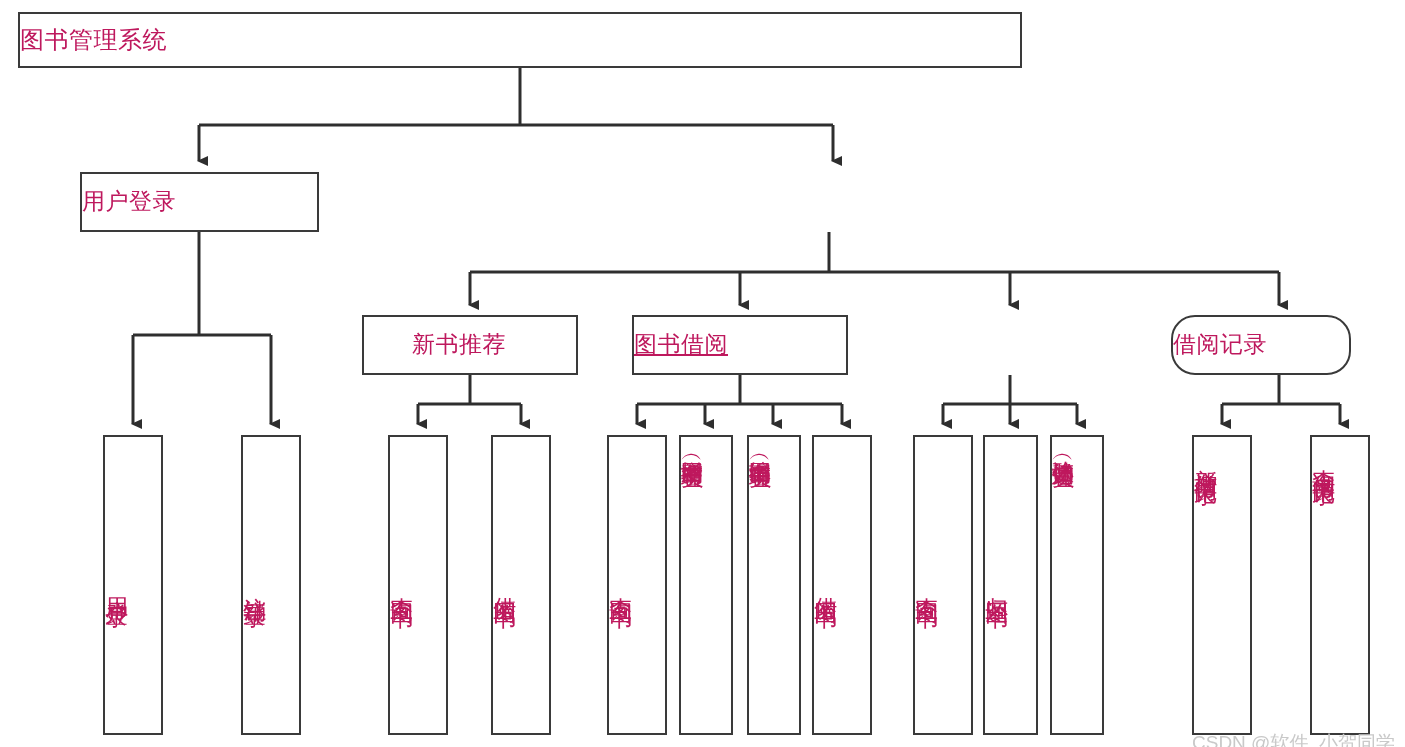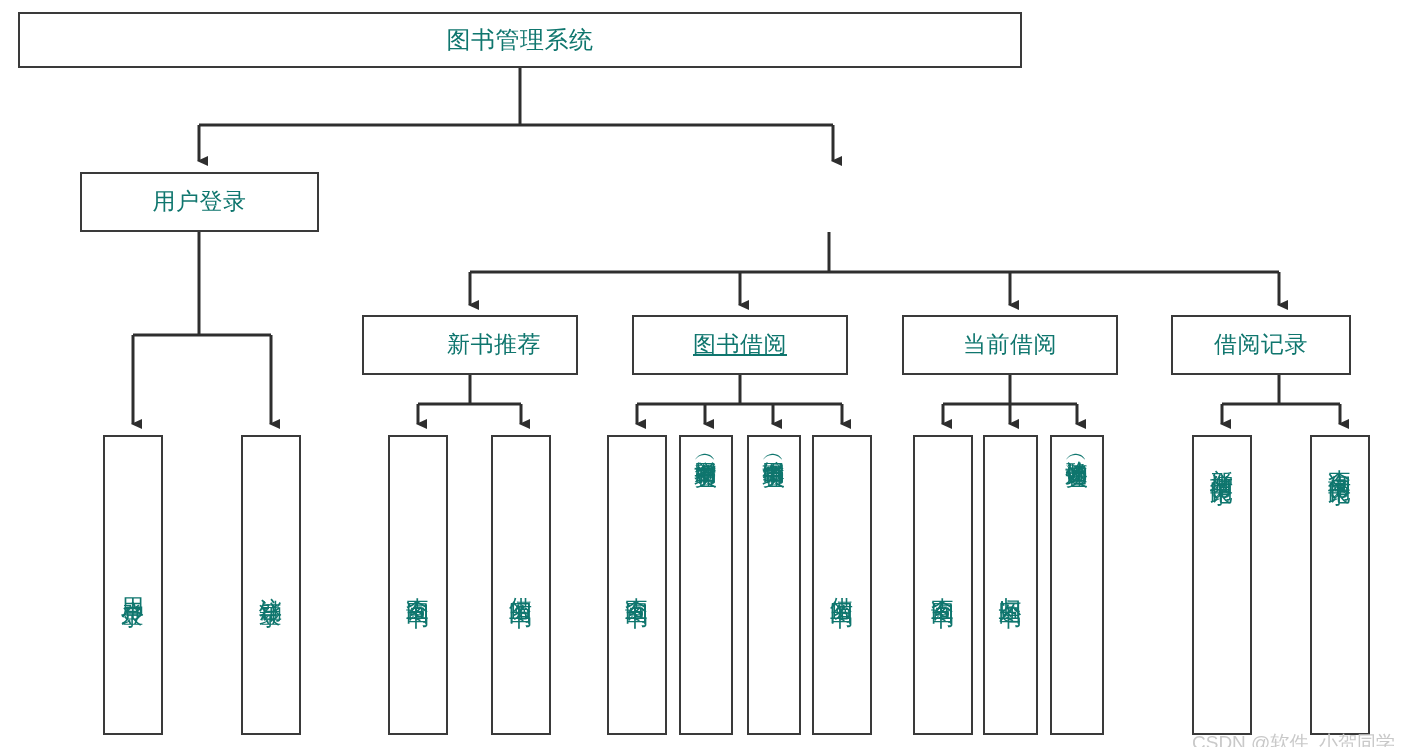--- a/index.html
+++ b/index.html
@@ -26,22 +26,21 @@
     height: 747px;
     pointer-events: none;
   }
   .node {
     position: absolute;
     box-sizing: border-box;
     background: #ffffff;
     border: 2px solid #3a3a3a;
     display: flex;
     align-items: center;
-    justify-content: center;
-    color: #0f766e;
+    color: #be185d;
   }
   .node .lbl {
     display: block;
     text-align: center;
     line-height: 1.18;
     white-space: pre;
   }
   
   .node.h .lbl {
     font-size: 23px;
@@ -149,24 +148,21 @@
   <div class="node h" style="left:80px; top:172px; width:239px; height:60px;">
     <span class="lbl">用户登录</span>
   </div>
 
   <div class="node h" style="left:362px; top:315px; width:216px; height:60px;padding-left:48px;">
     <span class="lbl">新书推荐</span>
   </div>
   <div class="node h" style="left:632px; top:315px; width:216px; height:60px;text-decoration:underline;">
     <span class="lbl">图书借阅</span>
   </div>
-  <div class="node h" style="left:902px; top:315px; width:216px; height:60px;">
-    <span class="lbl">当前借阅</span>
-  </div>
-  <div class="node h" style="left:1171px; top:315px; width:180px; height:60px;">
+  <div class="node h" style="left:1171px; top:315px; width:180px; height:60px;border-radius:24px;">
     <span class="lbl">借阅记录</span>
   </div>
 
   <div class="node v mid" style="left:103px; top:435px; width:60px; height:300px;">
     <span class="lbl">用户登录</span>
   </div>
   <div class="node v mid" style="left:241px; top:435px; width:60px; height:300px;">
     <span class="lbl">注销登录</span>
   </div>
 

